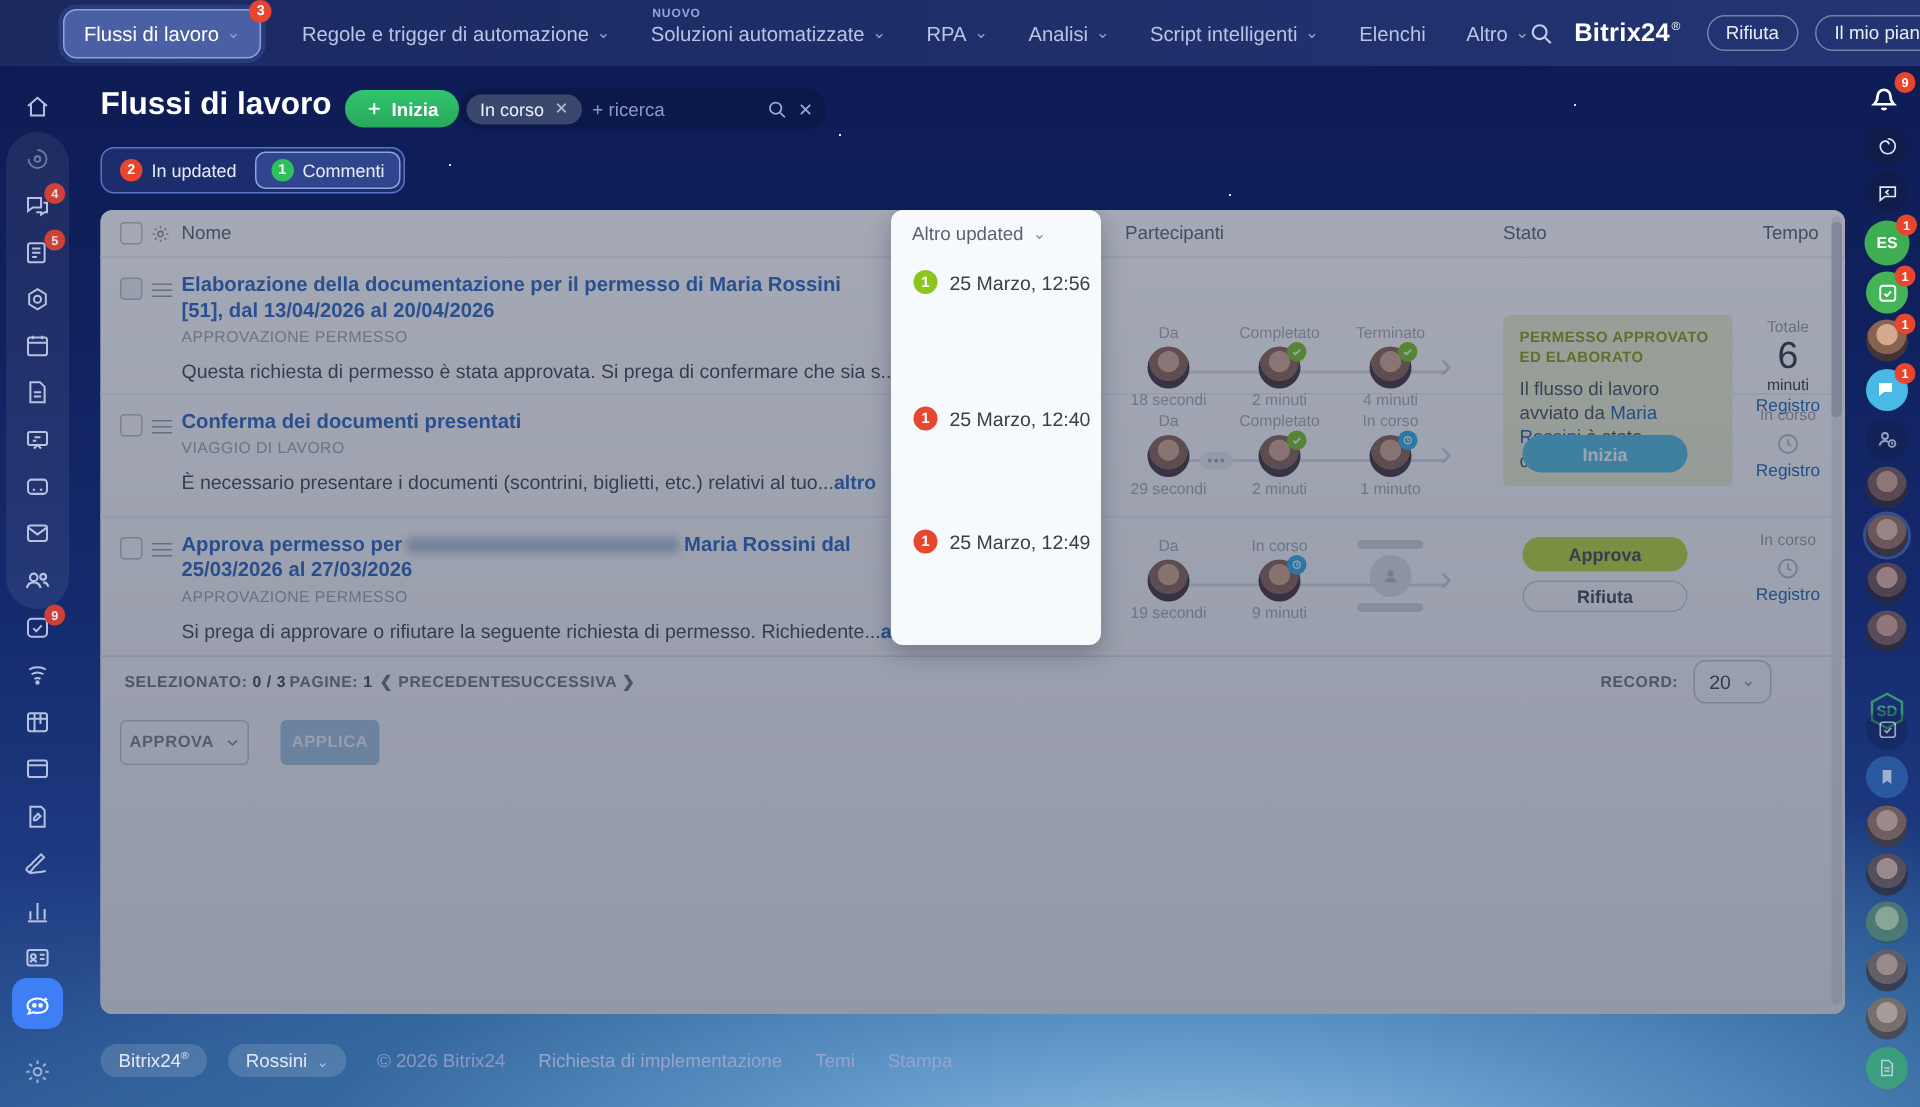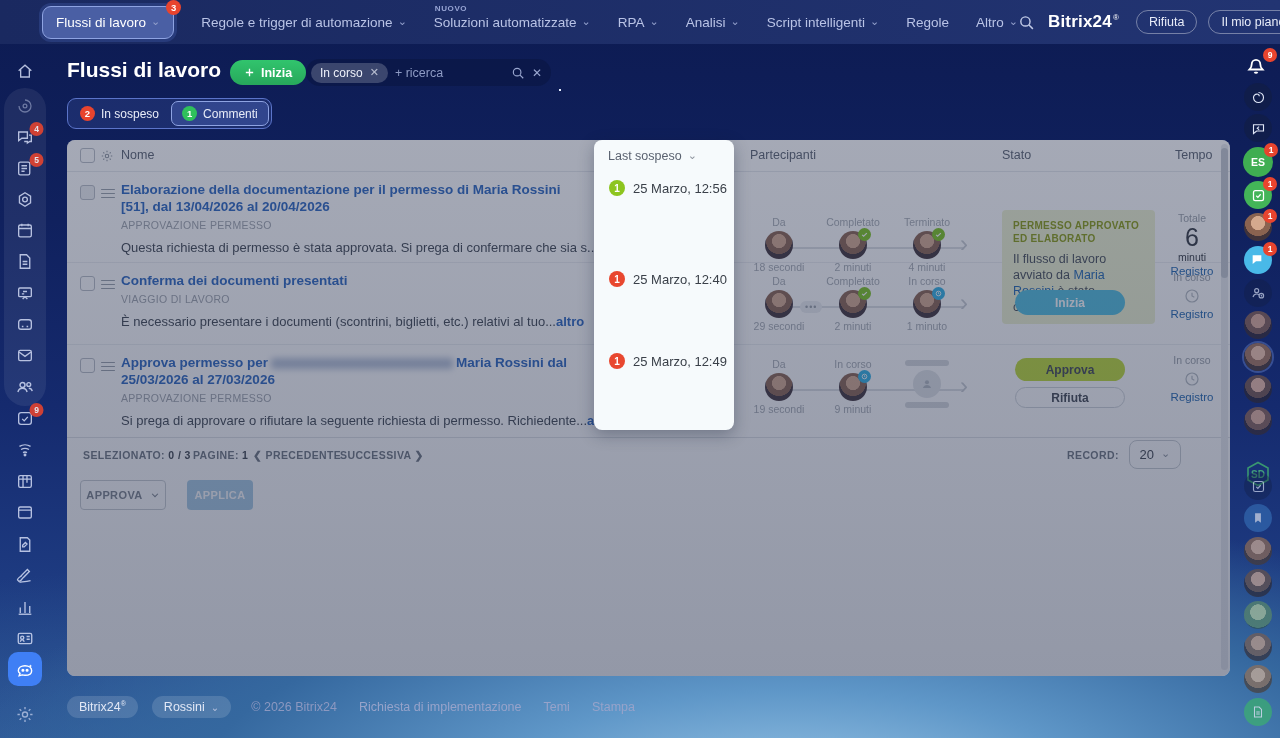--- a/index.html
+++ b/index.html
@@ -160,21 +160,21 @@
         <span class="red-badge">3</span>
       </div>
       <div class="nav-item"><span class="caret">Regole e trigger di automazione</span></div>
       <div class="nav-item">
         <span class="nav-tag">NUOVO</span>
         <span class="caret">Soluzioni automatizzate</span>
       </div>
       <div class="nav-item"><span class="caret">RPA</span></div>
       <div class="nav-item"><span class="caret">Analisi</span></div>
       <div class="nav-item"><span class="caret">Script intelligenti</span></div>
-      <div class="nav-item"><span>Regole</span></div>
+      <div class="nav-item"><span>Elenchi</span></div>
       <div class="nav-item"><span class="caret">Altro</span></div>
     </div>
     <div class="tb-right">
       <span class="tb-search">
         <svg width="17" height="17" viewBox="0 0 24 24" fill="none" stroke="currentColor" stroke-width="2">
             <circle cx="10.5" cy="10.5" r="6.5"></circle>
             <path d="M15.5 15.5 L21 21"></path>
           </svg>
       </span>
       <span class="brand"><span>Bitrix24</span><sup>®</sup></span>
@@ -431,21 +431,21 @@
             <circle cx="10.5" cy="10.5" r="6.5"></circle>
             <path d="M15.5 15.5 21 21"></path>
           </svg>
         <span style="font-size:12px">✕</span>
       </span>
     </div>
 
     <div class="tabs">
       <div class="tab">
         <span class="cnt red">2</span>
-        <span>In sospeso</span>
+        <span>In updated</span>
       </div>
       <div class="tab sel">
         <span class="cnt grn">1</span>
         <span>Commenti</span>
       </div>
     </div>
 
     <div class="panel">
 
       <div class="thead">
@@ -663,21 +663,21 @@
           </svg>
         </div>
       <div class="bulk-apply">APPLICA</div>
 
       <div class="scroll-strip"></div>
       <div class="scroll-thumb"></div>
 
       <div class="dim"></div>
 
       <div class="upd-col">
-        <div class="upd-h">Last sospeso</div>
+        <div class="upd-h">Altro updated</div>
         <div class="upd-cell" style="top:40px">
           <span class="u-bdg green">1</span>
           <span class="u-txt">25 Marzo, 12:56</span>
         </div>
         <div class="upd-cell" style="top:131px">
           <span class="u-bdg red">1</span>
           <span class="u-txt">25 Marzo, 12:40</span>
         </div>
         <div class="upd-cell" style="top:213px">
           <span class="u-bdg red">1</span>

